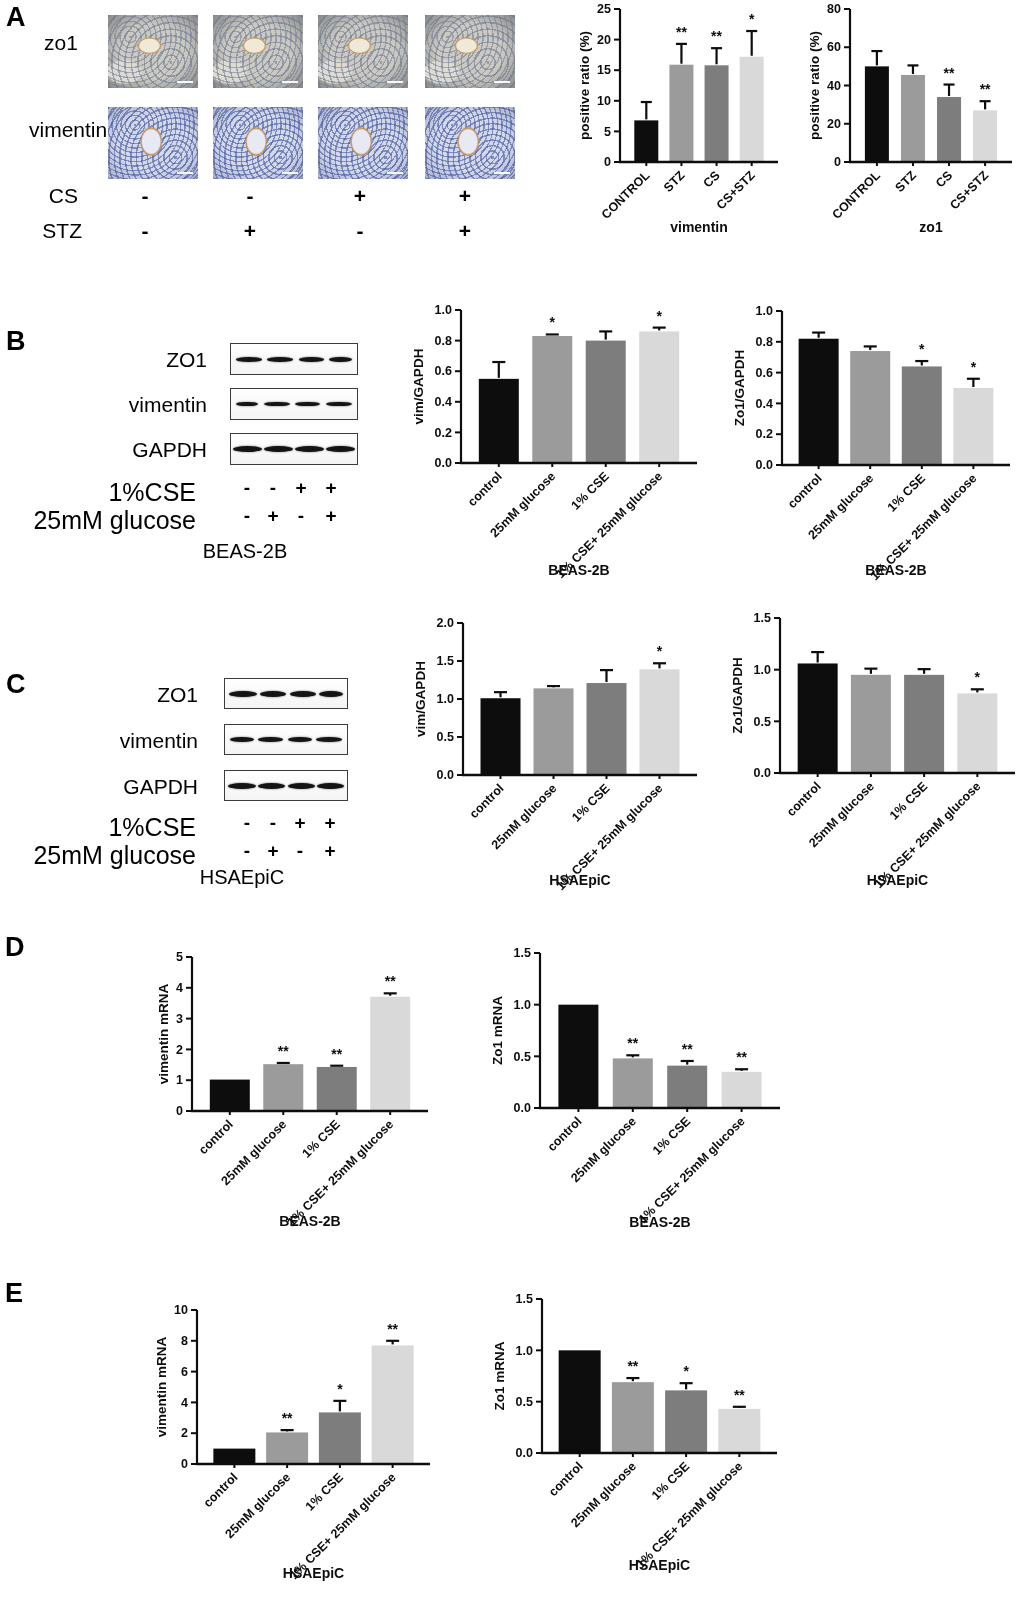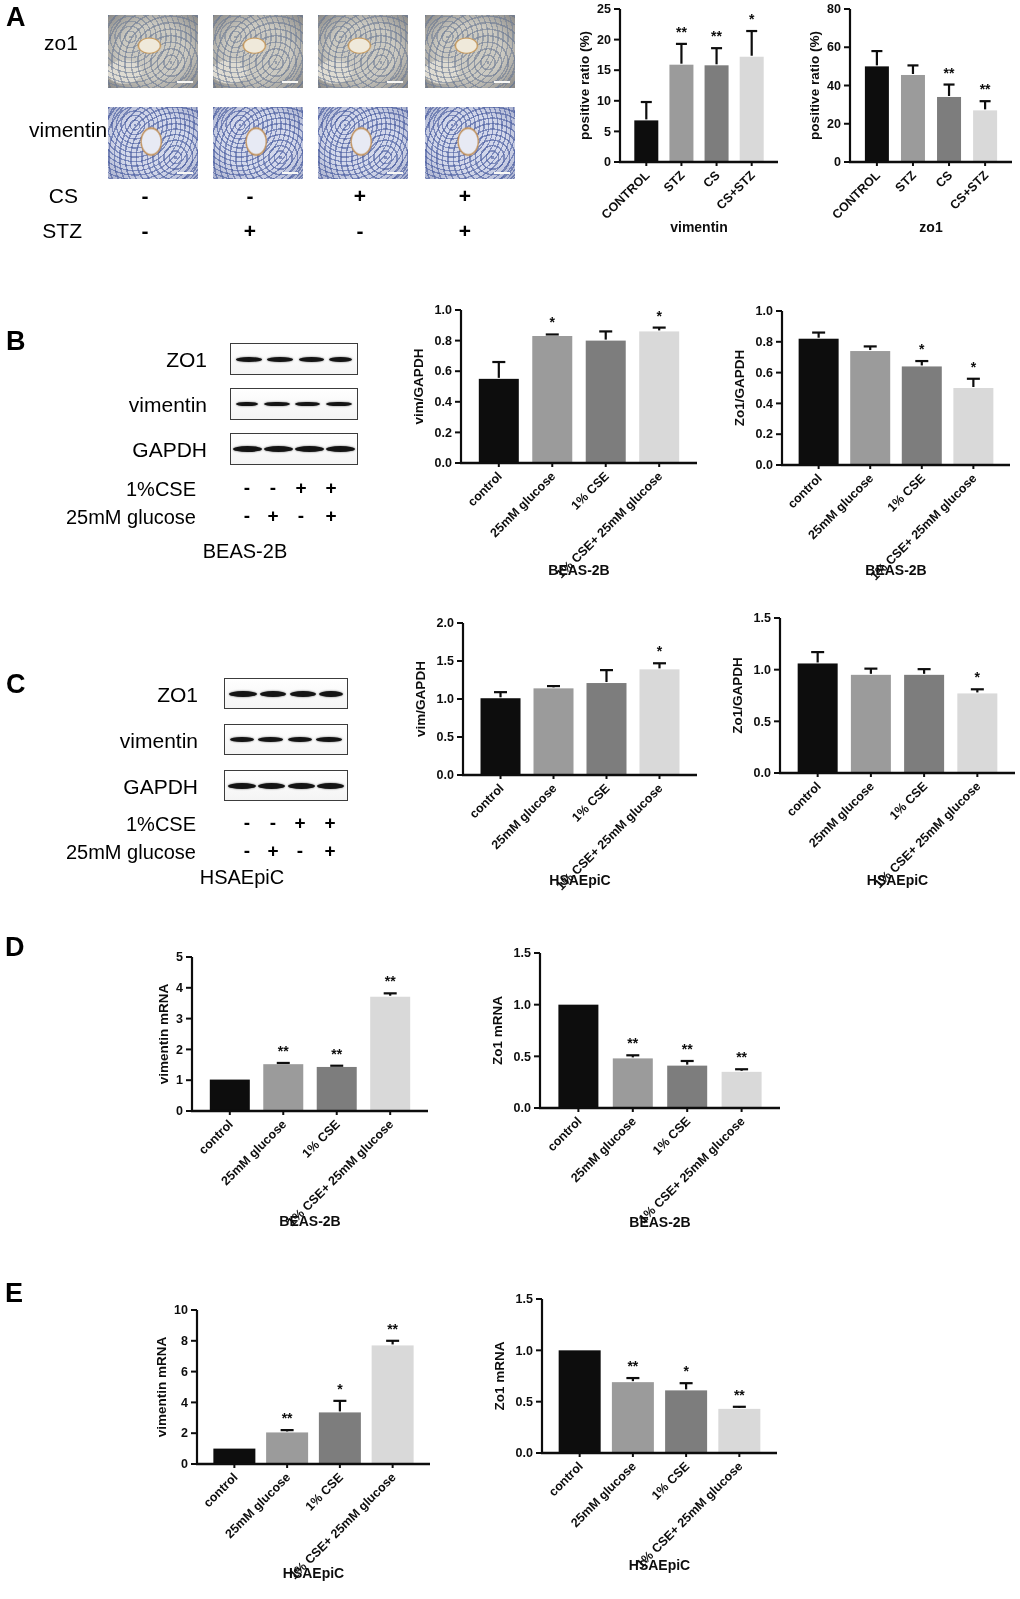--- a/index.html
+++ b/index.html
@@ -29,21 +29,21 @@
       radial-gradient(ellipse at 50% 50%, rgba(255,255,255,0.18) 55%, rgba(90,100,145,0.3) 100%);
   }
   .condlab{position:absolute;font-size:21px;text-align:right;line-height:1.1;}
   .signrow{position:absolute;left:0;width:1020px;height:26px;}
   .sign{position:absolute;transform:translateX(-50%);font-weight:bold;line-height:1.1;}
   .blotlab{position:absolute;font-size:21px;text-align:right;line-height:1.2;}
   .blot-box{position:absolute;border:1.5px solid #3c3c3c;box-sizing:border-box;
             background:linear-gradient(180deg,#ffffff,#f4f4f4);
             display:flex;justify-content:space-evenly;align-items:center;}
   .band{background:#141414;border-radius:50%;box-shadow:0 0 2px rgba(10,10,10,0.65);}
-  .condlab2{position:absolute;font-size:20px;text-align:right;line-height:1.15;}
+  .condlab2{position:absolute;font-size:25px;text-align:right;line-height:1.15;}
   .signrow.small{font-size:19px;}
   .signrow.big{font-size:21px;}
   .cellline{position:absolute;font-size:20px;text-align:center;line-height:1.1;}
 </style>
 </head>
 <body>
 
 <div class="page">
 
   <svg id="charts" width="1020" height="1599">

